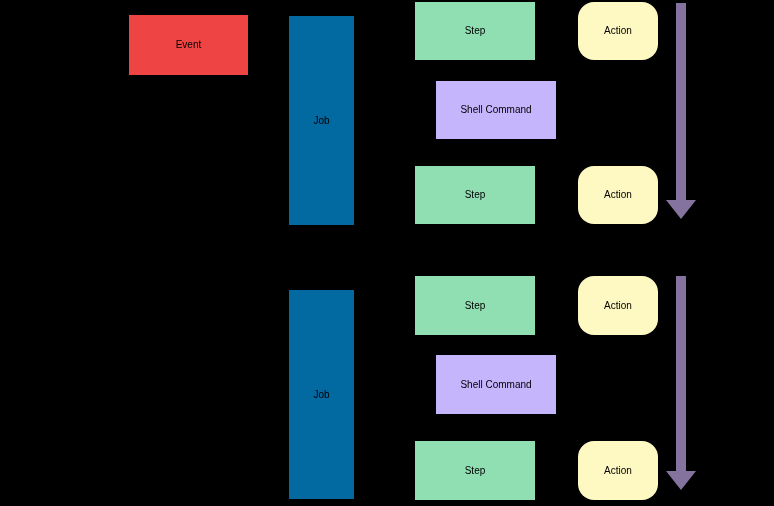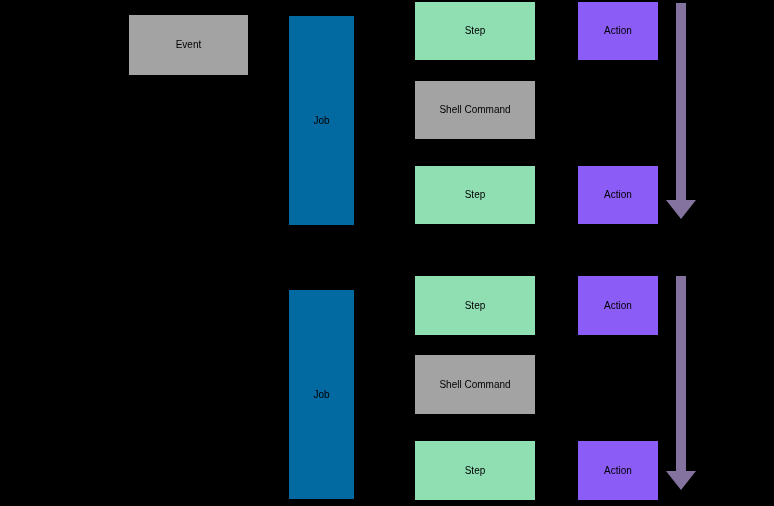--- a/index.html
+++ b/index.html
@@ -19,25 +19,25 @@
     position: absolute;
     display: flex;
     align-items: center;
     justify-content: center;
     text-align: center;
     font-size: 10px;
     line-height: 1.2;
     color: #000000;
     box-sizing: border-box;
   }
-  .c-event  { background: #a3a3a3; }
+  .c-event  { background: #ef4444; }
   .c-job    { background: #0369a1; }
   .c-step   { background: #90DFB3; }
-  .c-shell  { background: #a3a3a3; }
-  .c-action { background: #8b5cf6; }
+  .c-shell  { background: #c4b5fd; margin-left: 21px; }
+  .c-action { background: #fef9c3; border-radius: 16px; }
 
   .arrow-shaft {
     position: absolute;
     width: 10px;
     background: #84739E;
   }
   .arrow-head {
     position: absolute;
     width: 0;
     height: 0;

